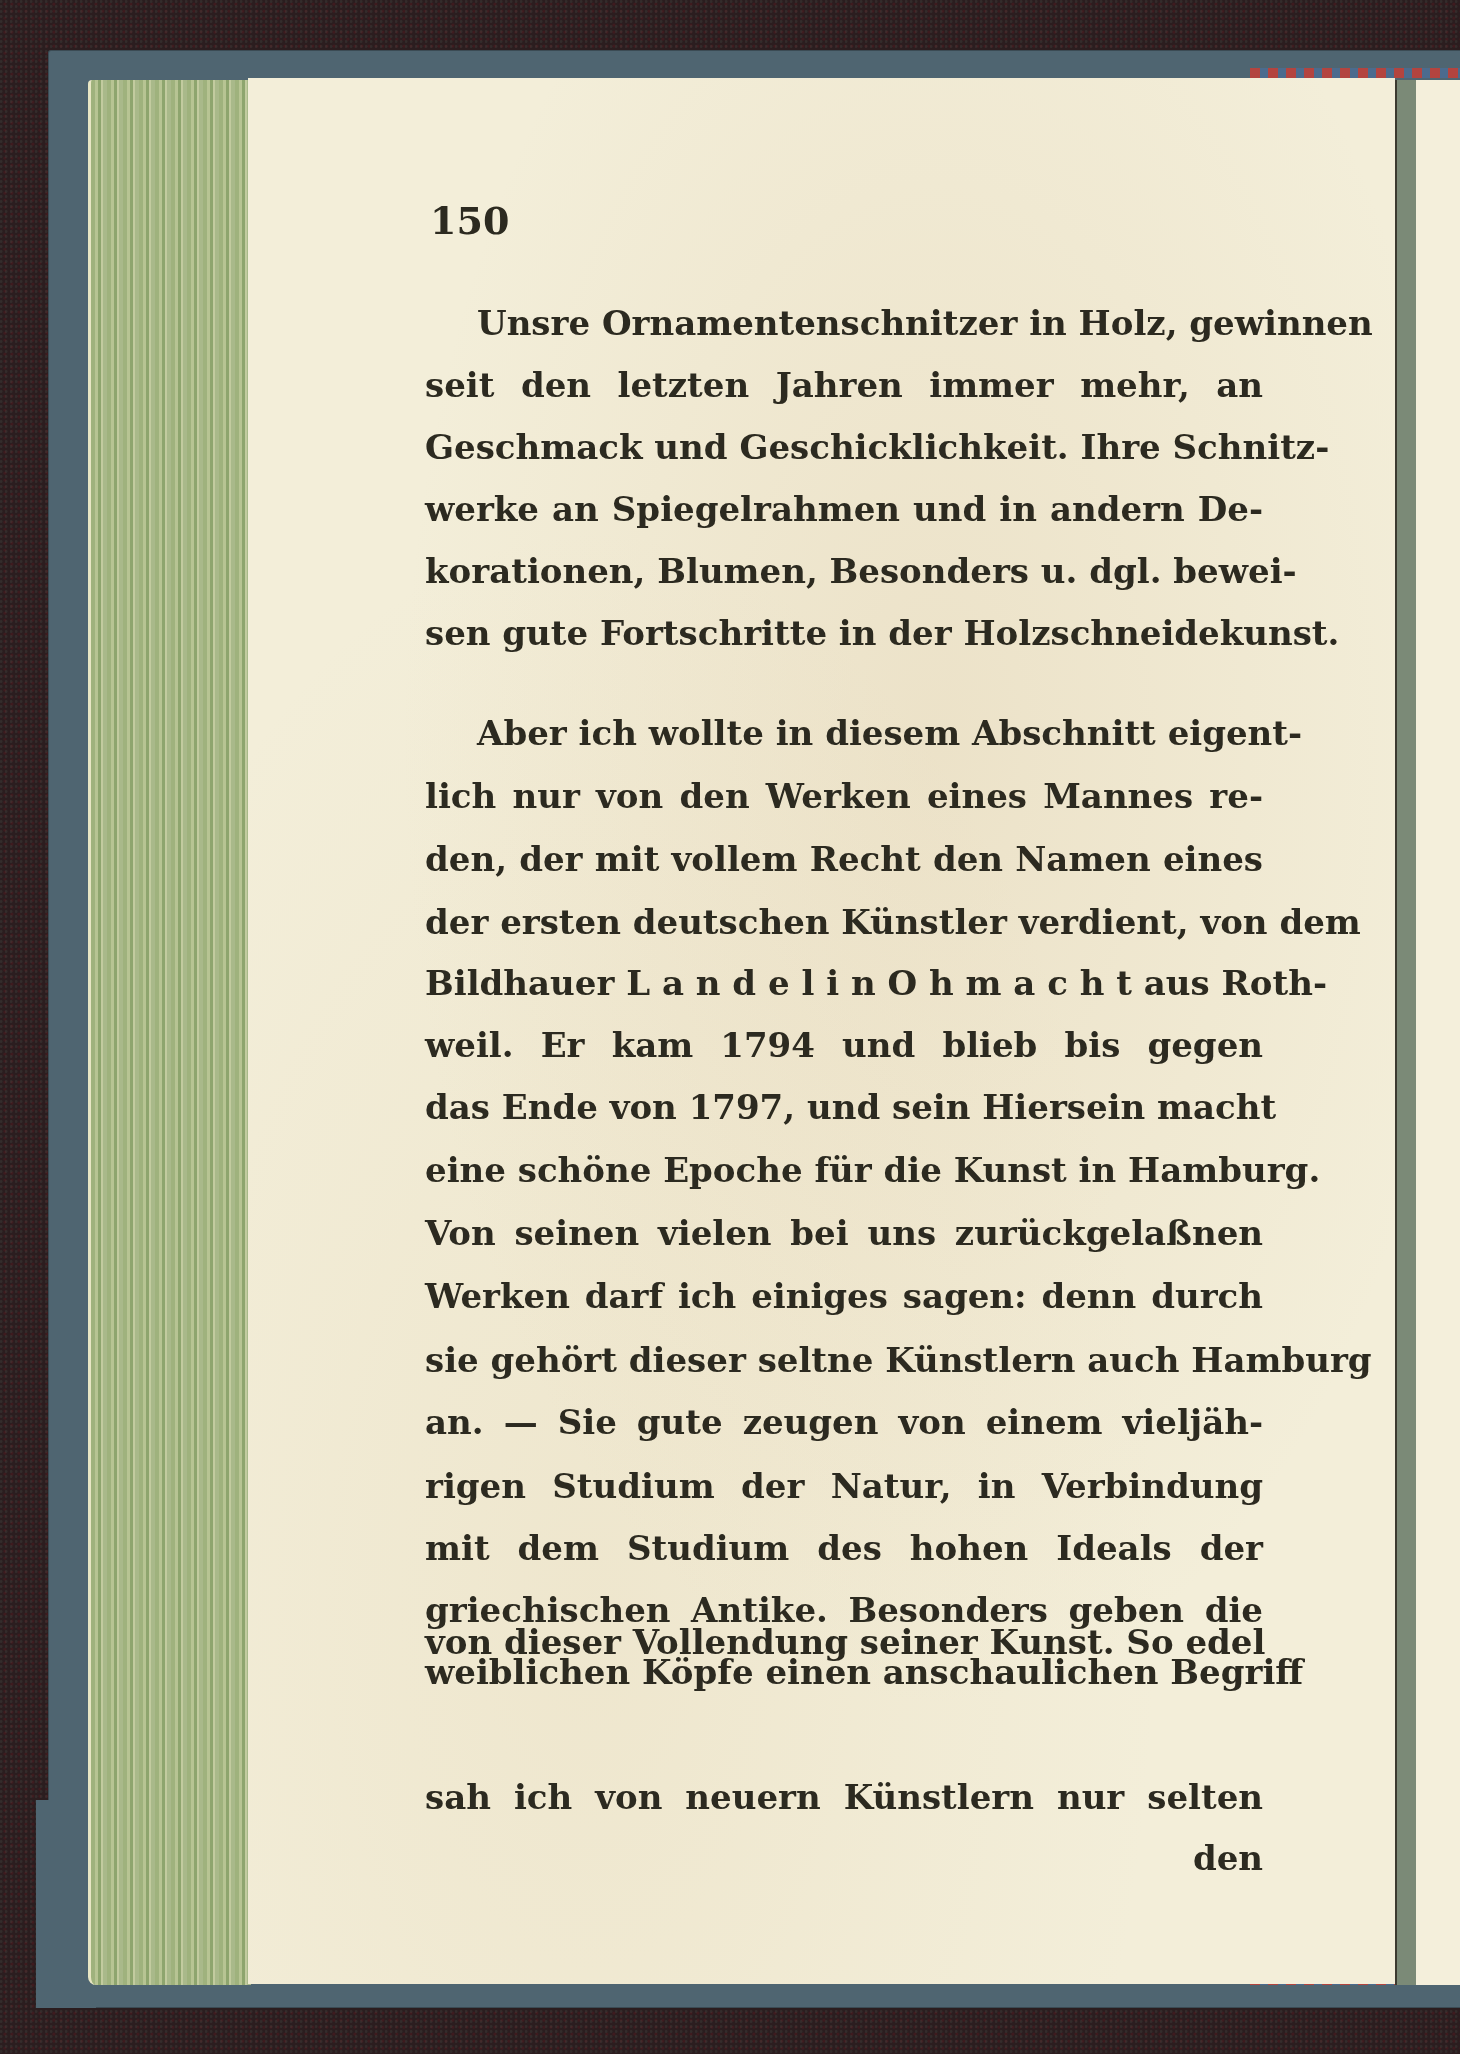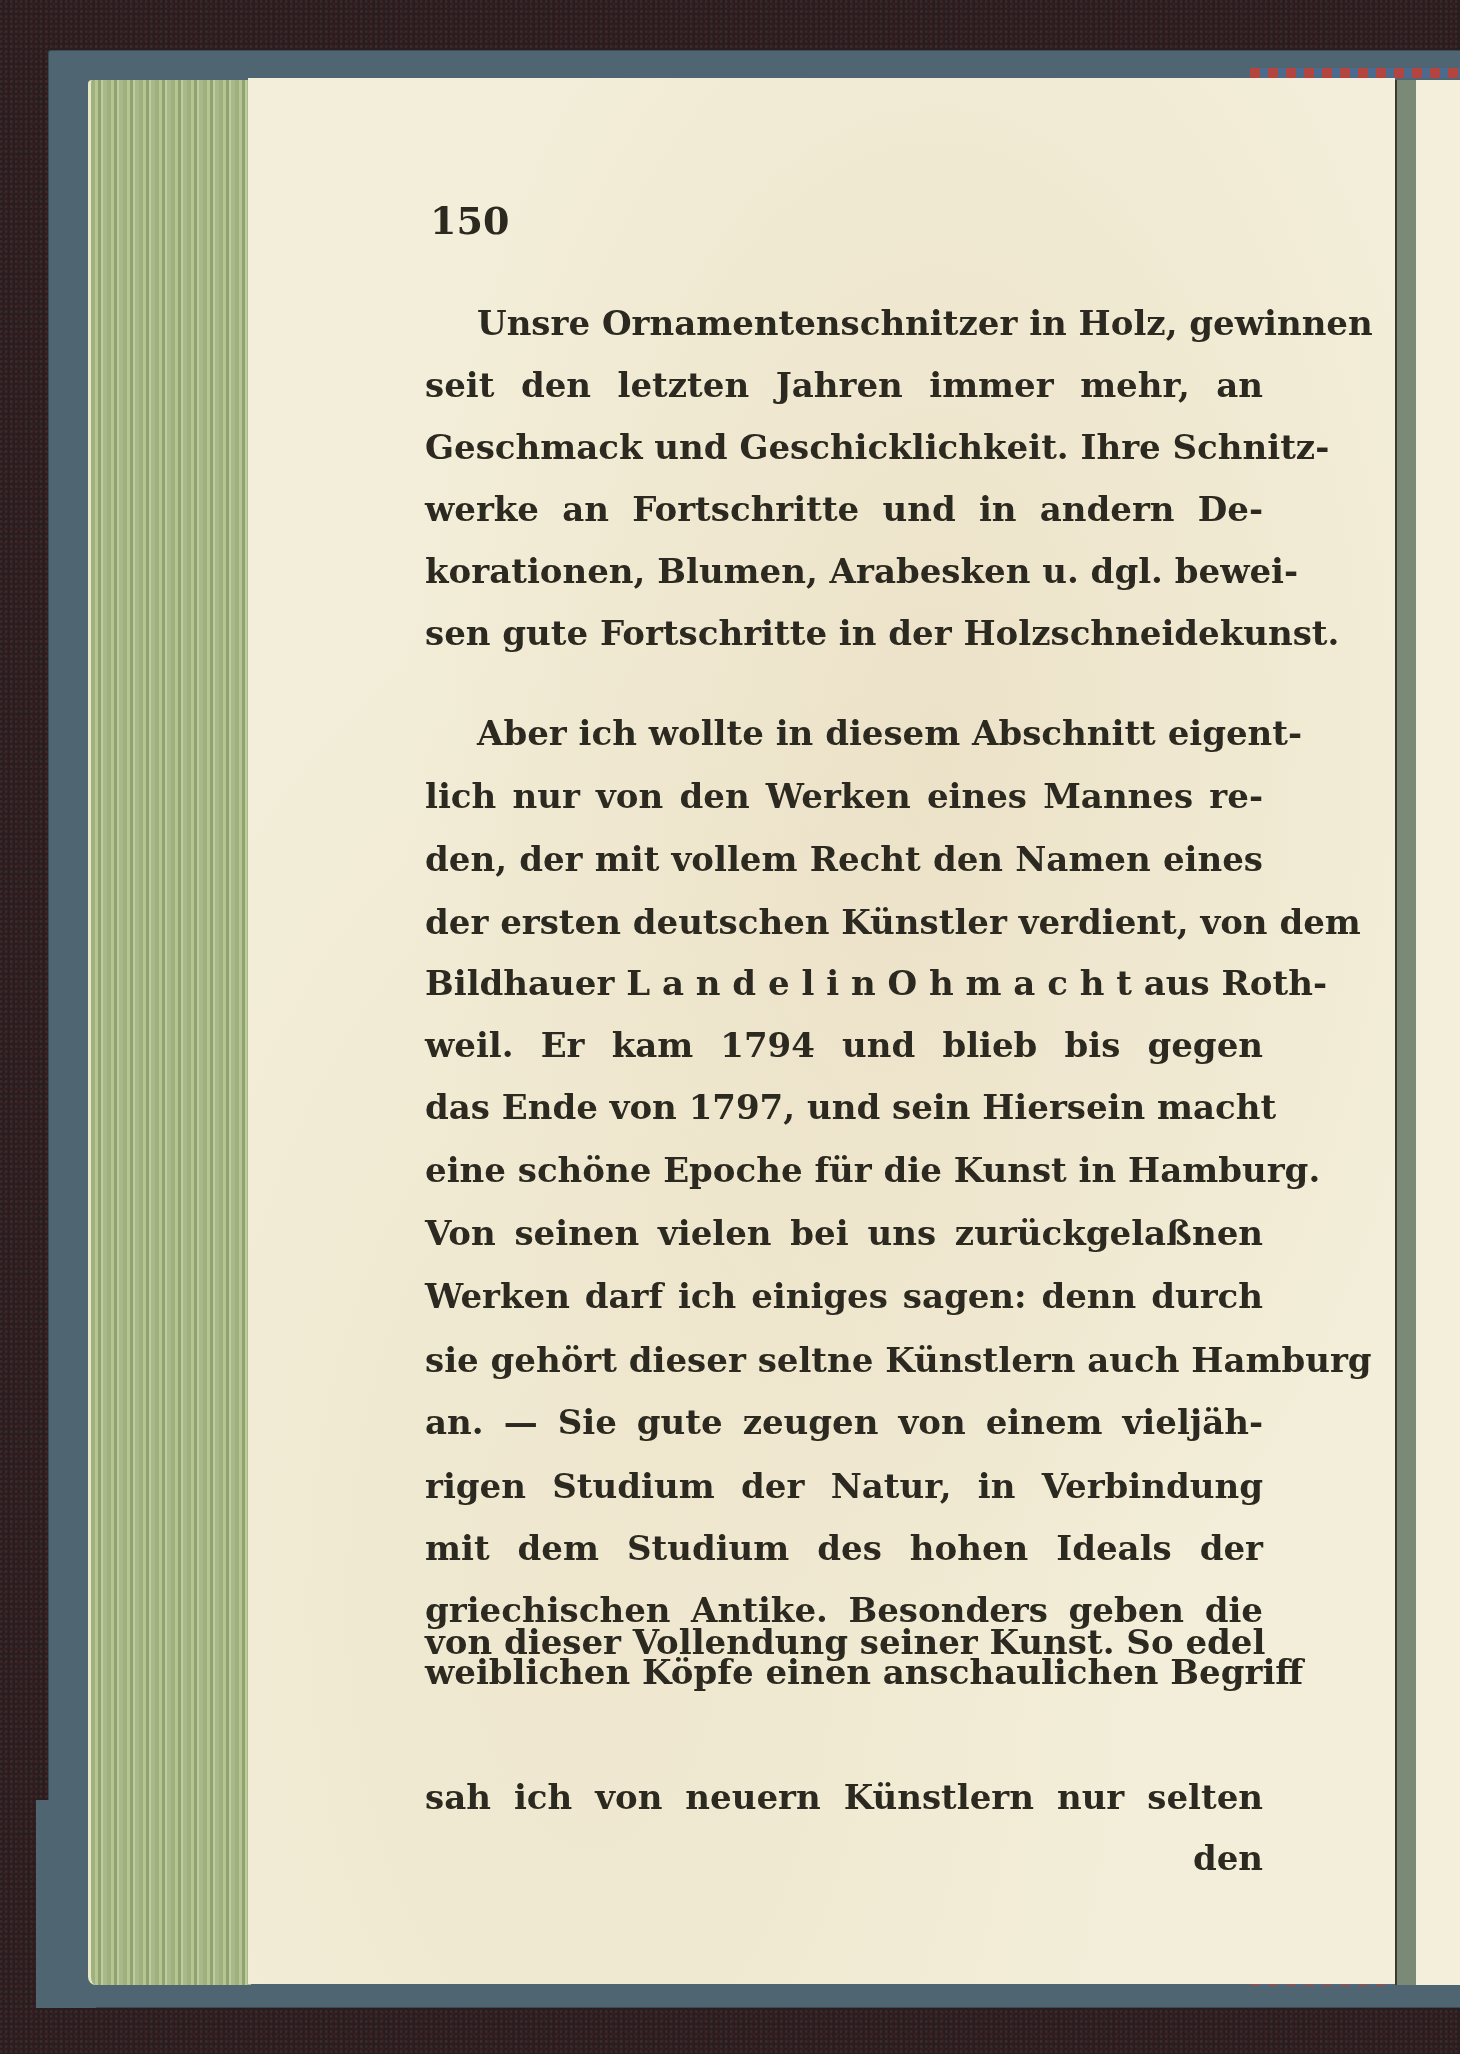--- a/index.html
+++ b/index.html
@@ -83,22 +83,22 @@
 <div class="page"></div>
 <div class="gutter"></div>
 <div class="right-page"></div>
 
 <div class="page-number">150</div>
 
 <div class="text">
   <div class="line indent" style="top:298px">Unsre Ornamentenschnitzer in Holz, gewinnen</div>
   <div class="line" style="top:360px">seit den letzten Jahren immer mehr, an</div>
   <div class="line" style="top:422px">Geschmack und Geschicklichkeit. Ihre Schnitz-</div>
-  <div class="line" style="top:484px">werke an Fortschritte und in andern De-</div>
-  <div class="line" style="top:546px">korationen, Blumen, Arabesken u. dgl. bewei-</div>
+  <div class="line" style="top:484px">werke an Spiegelrahmen und in andern De-</div>
+  <div class="line" style="top:546px">korationen, Blumen, Besonders u. dgl. bewei-</div>
   <div class="line last" style="top:608px">sen gute Fortschritte in der Holzschneidekunst.</div>
 
   <div class="line indent" style="top:708px">Aber ich wollte in diesem Abschnitt eigent-</div>
   <div class="line" style="top:771px">lich nur von den Werken eines Mannes re-</div>
   <div class="line" style="top:834px">den, der mit vollem Recht den Namen eines</div>
   <div class="line" style="top:897px">der ersten deutschen Künstler verdient, von dem</div>
   <div class="line" style="top:958px">Bildhauer L a n d e l i n  O h m a c h t aus Roth-</div>
   <div class="line" style="top:1020px">weil. Er kam 1794 und blieb bis gegen</div>
   <div class="line" style="top:1082px">das Ende von 1797, und sein Hiersein macht</div>
   <div class="line" style="top:1145px">eine schöne Epoche für die Kunst in Hamburg.</div>

